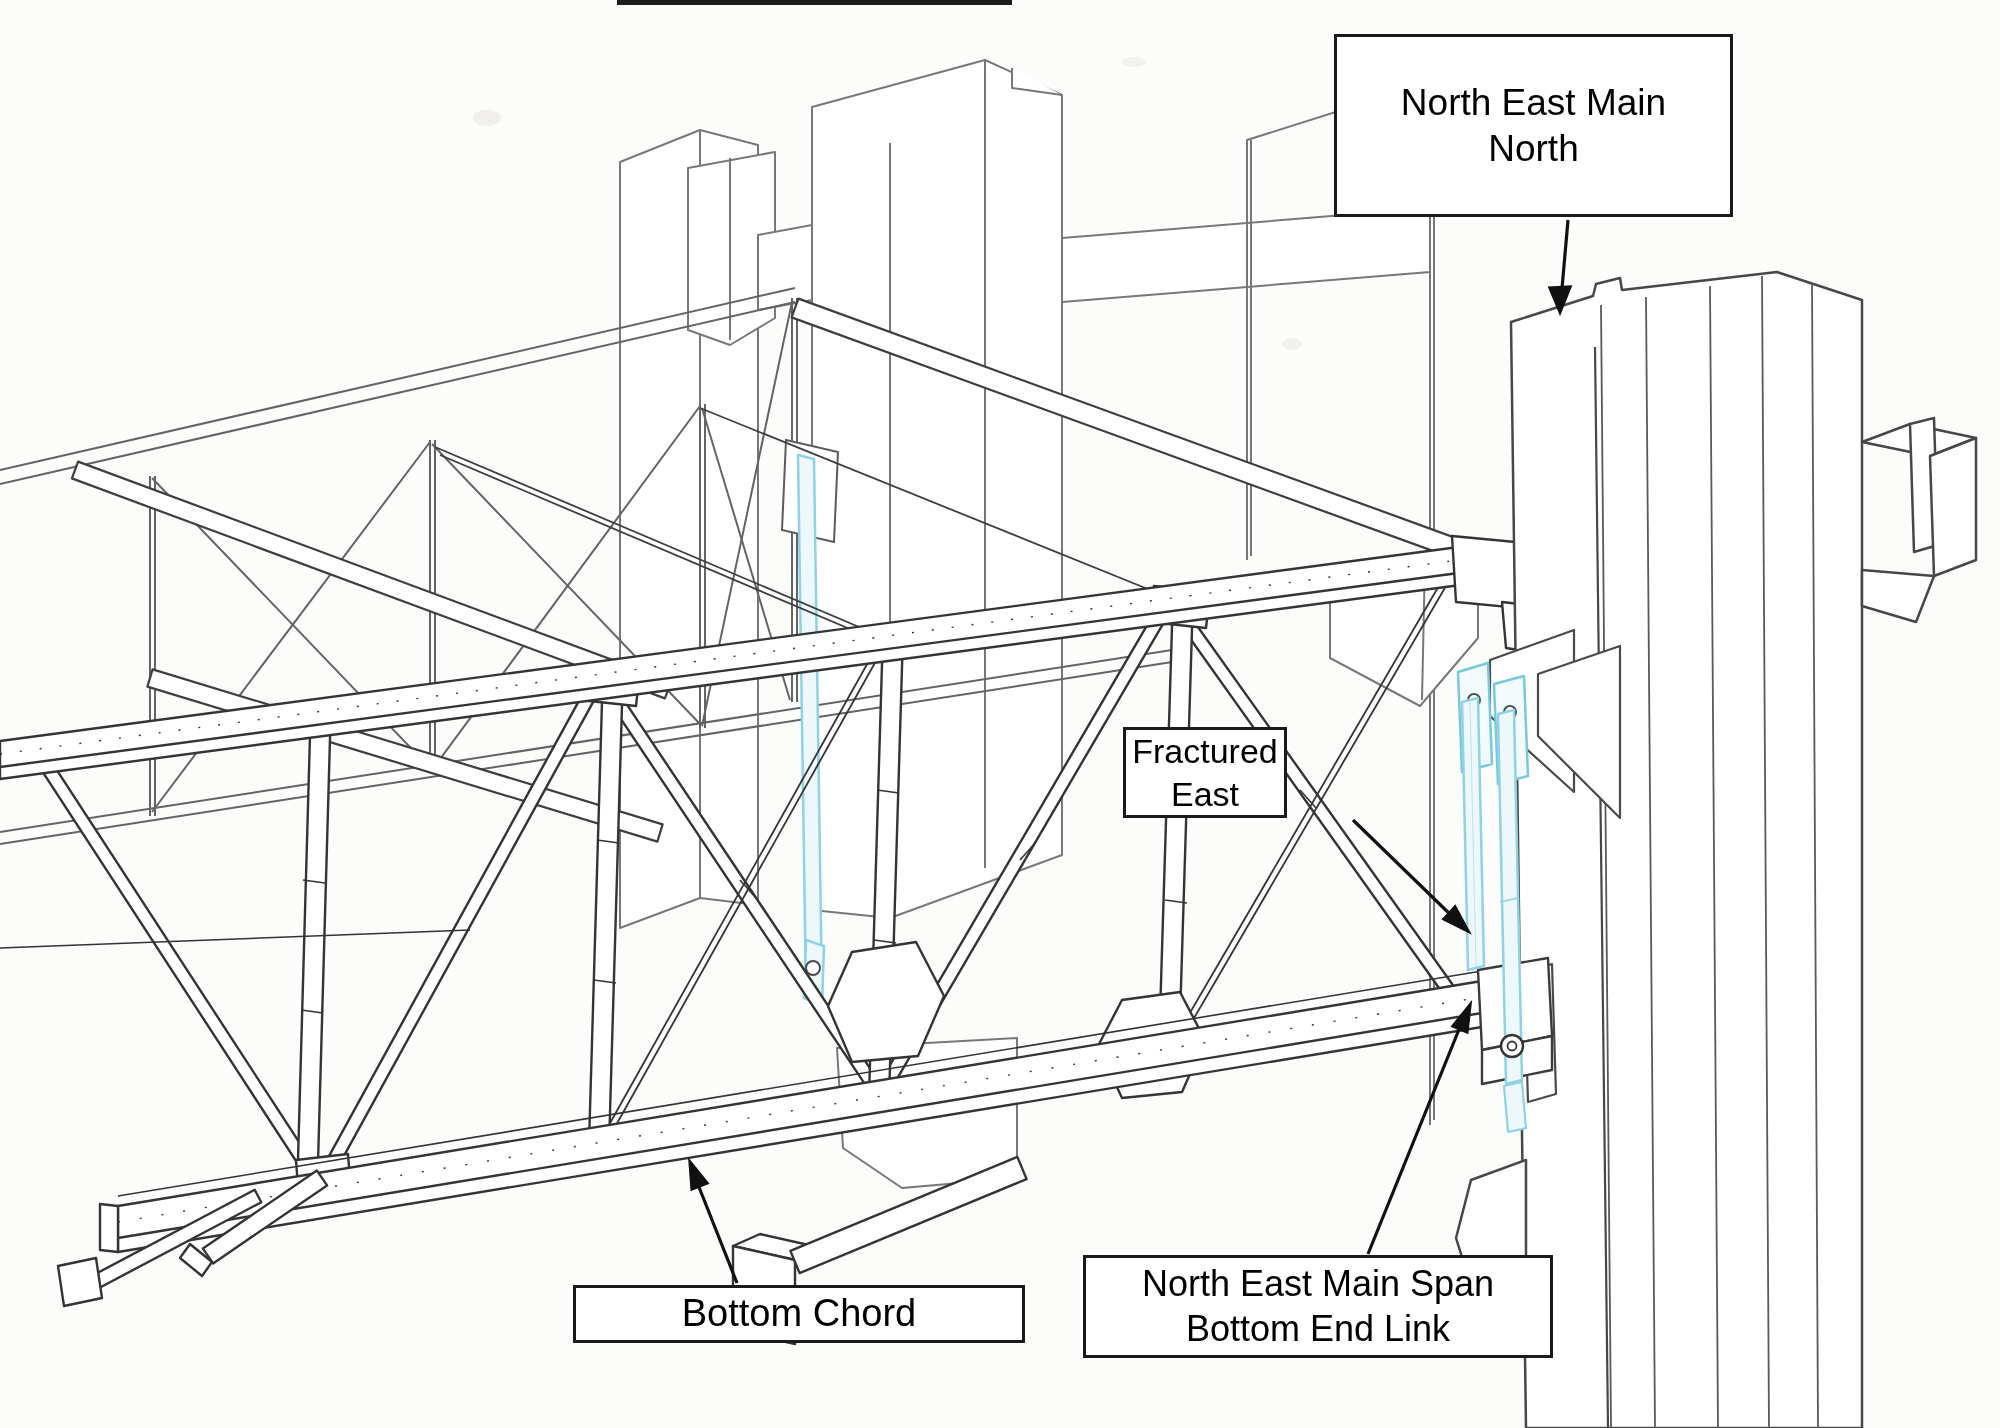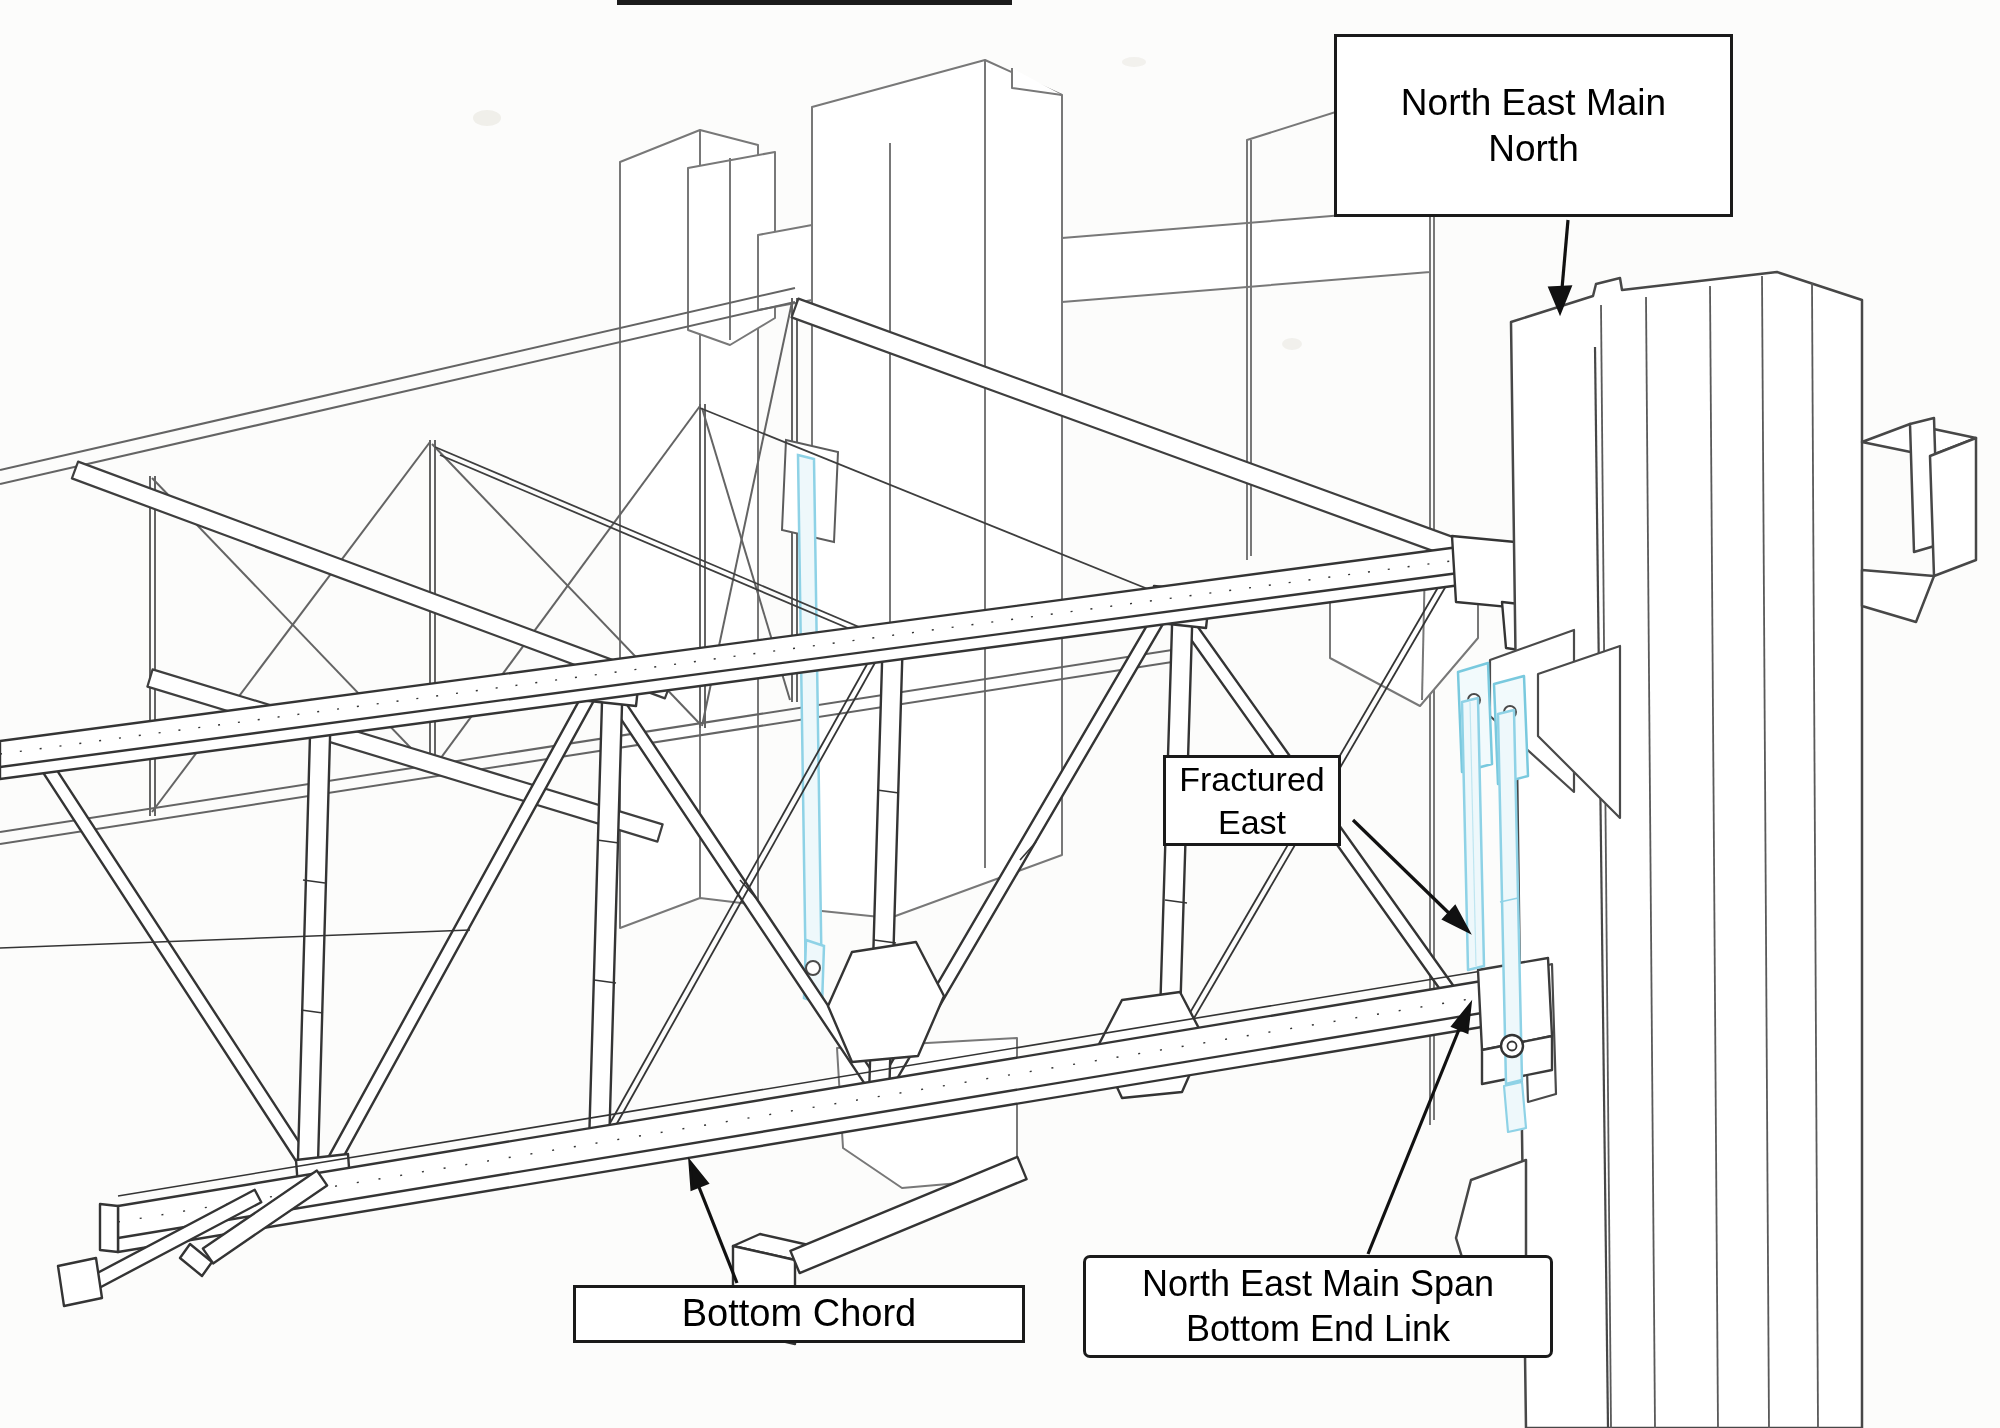--- a/index.html
+++ b/index.html
@@ -19,23 +19,23 @@
     flex-direction:column;
     justify-content:center;
     align-items:center;
     text-align:center;
     color:#000;
     box-sizing:border-box;
     line-height:1.24;
   }
   .callout .ln{display:block;white-space:nowrap;}
   #callout-tower{left:1334px;top:34px;width:399px;height:183px;font-size:37px;}
-  #callout-fractured{left:1163px;top:727px;width:178px;height:91px;font-size:34px;margin-top:28px;}
+  #callout-fractured{left:1123px;top:727px;width:164px;height:91px;font-size:34px;}
   #callout-bottom-chord{left:573px;top:1285px;width:452px;height:58px;font-size:38px;}
-  #callout-end-link{left:1083px;top:1255px;width:470px;height:103px;font-size:36px;border-radius:7px;}
+  #callout-end-link{left:1083px;top:1255px;width:470px;height:103px;font-size:36px;}
 </style>
 </head>
 <body>
 
 <div id="stage">
 
 <svg width="2000" height="1428" viewBox="0 0 2000 1428">
 
   <g>
     <rect x="617" y="0" width="395" height="5" fill="#1c1c1c"></rect>

